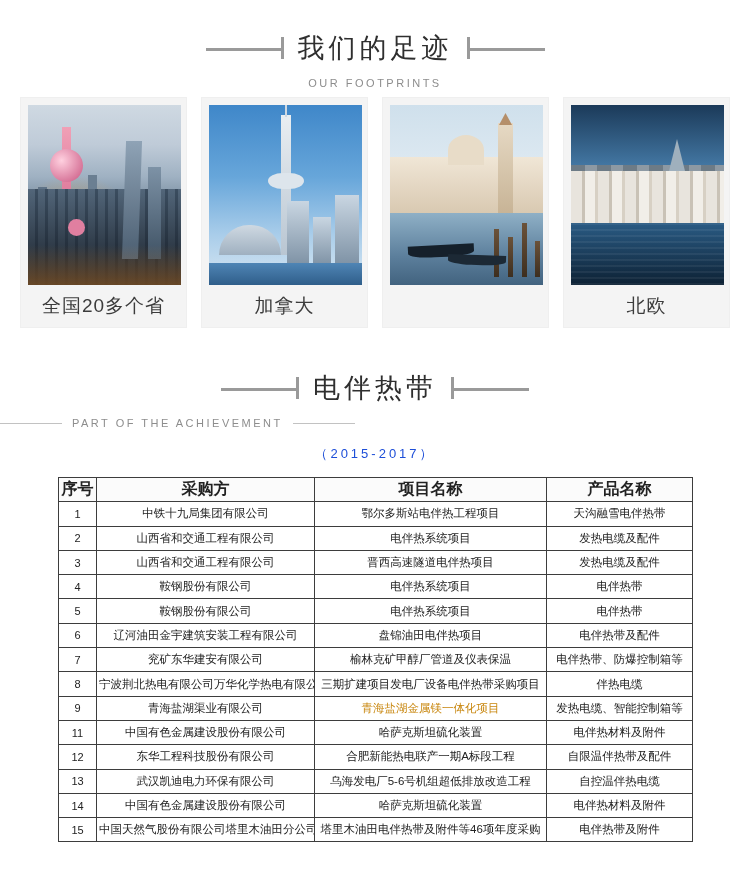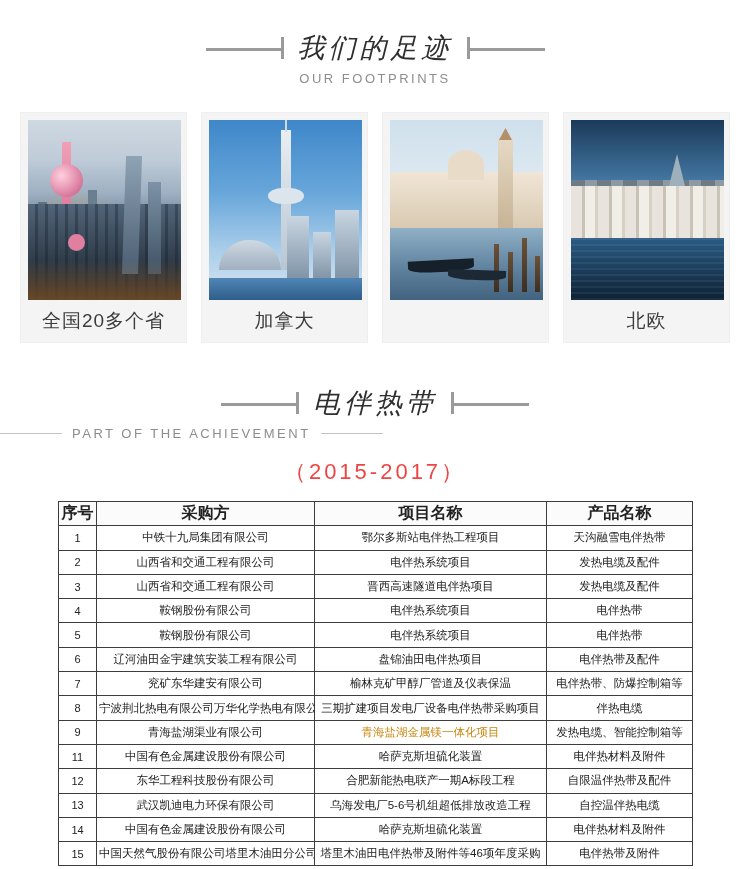--- a/index.html
+++ b/index.html
@@ -51,25 +51,24 @@
     left: 0; top: 0; bottom: 0;
     width: 3px;
     background: #9a9a9a;
   }
   .head-cn {
     font-size: 27px;
     letter-spacing: 4px;
     color: #2f2f2f;
     font-weight: 400;
     white-space: nowrap;
-    font-style: italic;
   }
   .head-en {
-    margin-top: 5px;
-    font-size: 13px;
+    margin-top: 11px;
+    font-size: 11px;
     letter-spacing: 2.5px;
     color: #8d8d8d;
   }
   .head-en.with-rules {
     display: flex;
     align-items: center;
     justify-content: flex-start;
     gap: 10px;
   }
   .head-en .rule {
@@ -79,21 +78,21 @@
     background: #c2c2c2;
   }
 
   
   #footprints-section { padding-top: 30px; }
 
   .cards {
     display: flex;
     justify-content: center;
     gap: 14px;
-    margin-top: 26px;
+    margin-top: 8px;
   }
   .card {
     width: 167px;
     background: #f4f4f4;
     padding: 7px 7px 0 7px;
     border: 1px solid #efefef;
   }
   .photo {
     width: 153px;
     height: 180px;
@@ -259,22 +258,22 @@
   }
   .ph-nordic .reflect {
     position:absolute; left:0; right:0; bottom:0; height:62px;
     background: repeating-linear-gradient(0deg, rgba(255,255,255,.06) 0 2px, rgba(255,255,255,0) 2px 6px);
   }
 
   
   #achievement-section { padding-top: 42px; }
   .years {
     text-align:center;
-    font-size: 22px;
-    color:#ef4444;
+    font-size: 13px;
+    color:#1d4ed8;
     letter-spacing: 3px;
     margin-top: 16px;
   }
 
   
   .table-wrap {
     width: 634px;
     margin: 14px auto 0;
     position: relative;
   }

